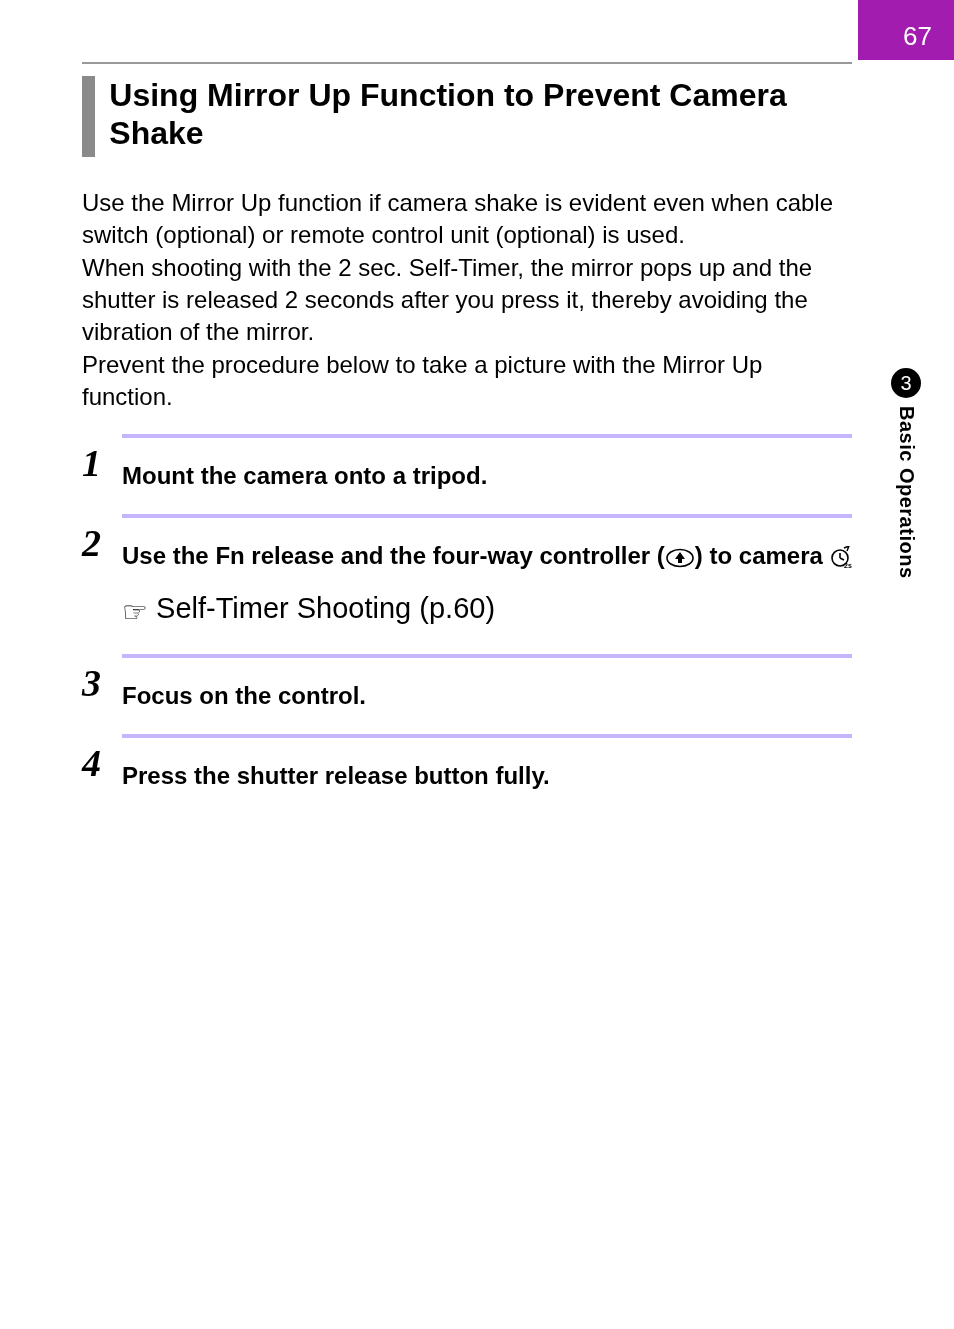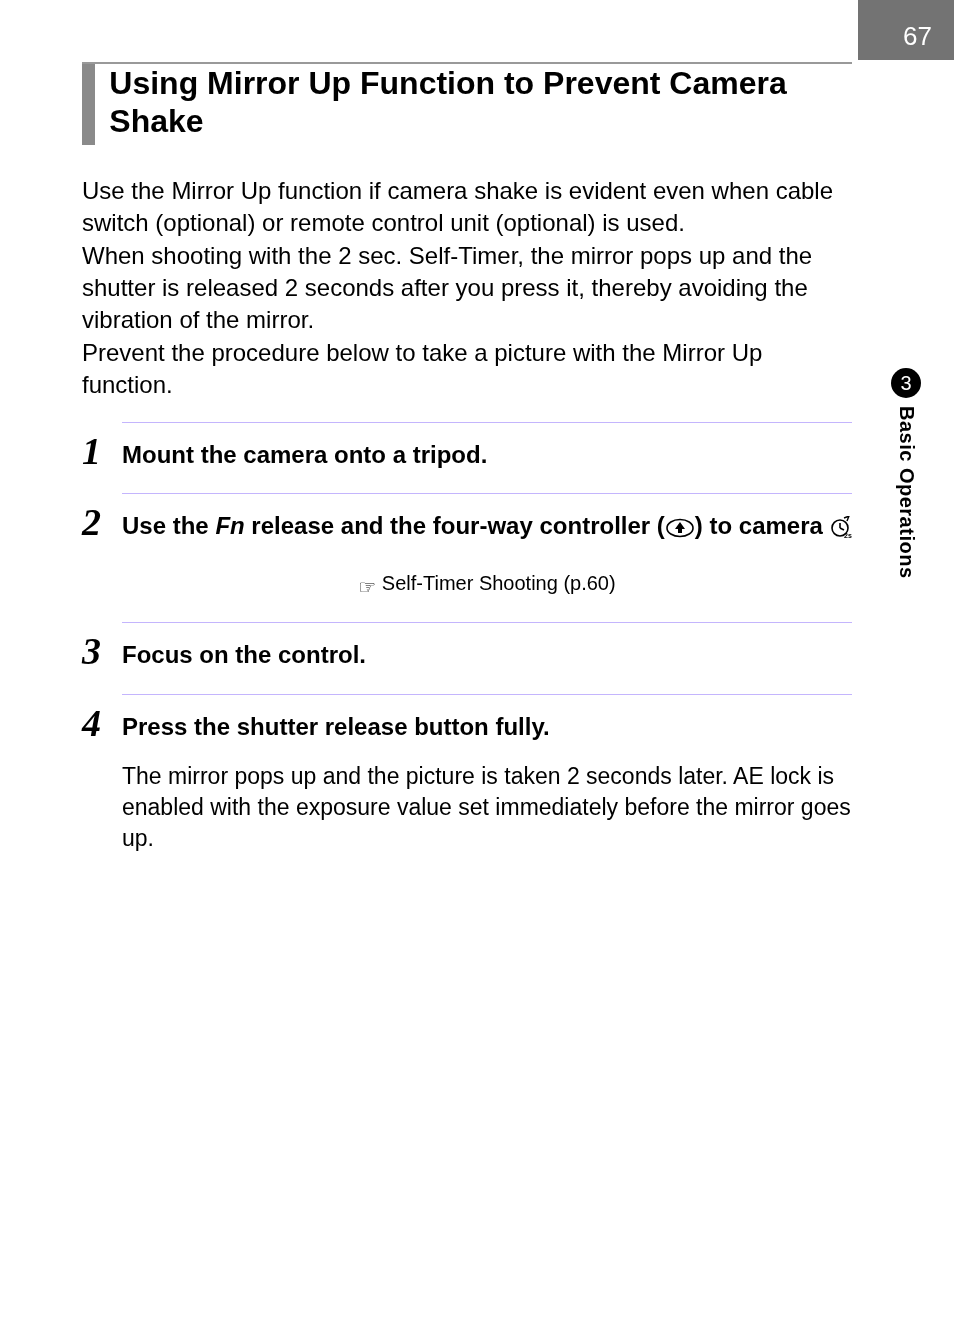--- a/index.html
+++ b/index.html
@@ -6,21 +6,21 @@
     html, body { width: 954px; height: 1329px; background: #fff; font-family: Arial, Helvetica, sans-serif; color: #000; }
     .page { position: relative; width: 954px; height: 1329px; }
 
     
     .pagenum-box {
       position: absolute;
       top: 0;
       right: 0;
       width: 96px;
       height: 60px;
-      background: #737373;
+      background: #a21caf;
       color: #fff;
       font-size: 26px;
       display: flex;
       align-items: flex-end;
       justify-content: flex-end;
       padding: 0 22px 8px 0;
     }
 
     
     .side-tab {
@@ -55,20 +55,21 @@
     .content {
       position: absolute;
       left: 82px;
       top: 62px;
       width: 770px;
     }
 
     
     .heading-wrap {
       border-top: 2px solid #999;
+      padding-top: 12px;
       display: flex;
       align-items: flex-start;
       margin-bottom: 30px;
     }
     .heading-bar {
       width: 14px;
       align-self: stretch;
       background: #8a8a8a;
       margin-right: 14px;
     }
@@ -97,48 +98,46 @@
       flex: 0 0 40px;
       font-family: Georgia, 'Times New Roman', serif;
       font-style: italic;
       font-weight: bold;
       font-size: 38px;
       line-height: 1;
       padding-top: 10px;
     }
     .step-body {
       flex: 1;
-      border-top: 1px solid #c4b5fd;
-      padding-top: 16px;
+      border-top: 4px solid #c4b5fd;
+      padding-top: 22px;
     }
     .step-title {
       font-size: 24px;
       font-weight: bold;
       line-height: 1.35;
     }
     .step-note {
-      font-size: 20px;
-      margin-top: 24px;
+      font-size: 29px;
+      margin-top: 14px;
       line-height: 1.3;
-      text-align: center;
     }
     .step-desc {
       font-size: 23px;
       margin-top: 18px;
       line-height: 1.35;
     }
 
     .inline-icon {
       display: inline-block;
       vertical-align: -4px;
     }
     .fn-glyph {
       font-family: Arial, Helvetica, sans-serif;
       font-weight: bold;
-      font-style: italic;
     }
   </style>
 </head>
 <body>
 
 <div class="page">
 
   <div class="pagenum-box">
     <span>67</span>
   </div>
@@ -197,21 +196,20 @@
         <div class="step-num">3</div>
         <div class="step-body">
           <div class="step-title">Focus on the control.</div>
         </div>
       </div>
 
       <div class="step">
         <div class="step-num">4</div>
         <div class="step-body">
           <div class="step-title">Press the shutter release button fully.</div>
-          <div class="step-desc">The mirror pops up and the picture is taken 2 seconds later. AE lock is enabled with the exposure value set immediately before the mirror goes up.</div>
         </div>
       </div>
 
     </div>
 
   </div>
 
 </div>
 
 </body></html>

